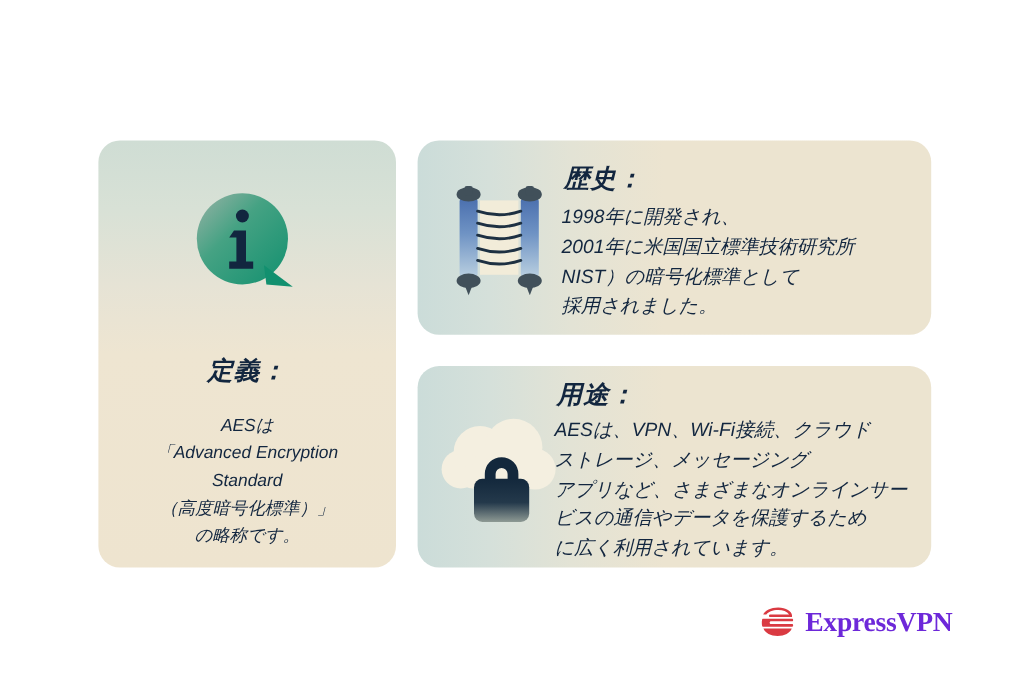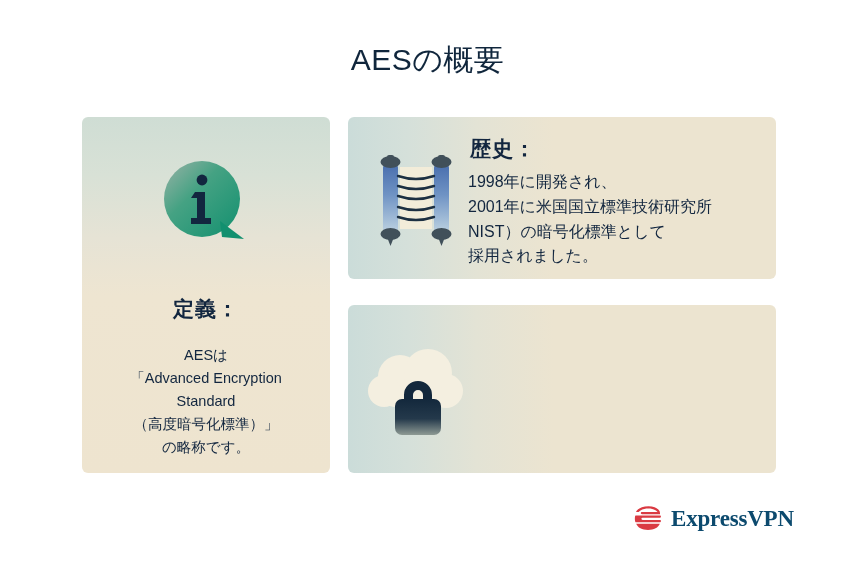--- a/index.html
+++ b/index.html
@@ -33,22 +33,23 @@
     font-size: 30px;
     font-weight: 400;
     letter-spacing: 0.5px;
     color: #10263c;
     white-space: nowrap;
   }
 
   
   .card {
     position: absolute;
-    border-radius: 6px;
+    border-radius: 18px;
     overflow: hidden;
+    font-style: italic;
   }
 
   
   .card-definition {
     left: 82px;
     top: 117px;
     width: 248px;
     height: 356px;
     background: linear-gradient(to bottom,
                  #cfddd4 0%,
@@ -162,31 +163,30 @@
     top: 503px;
     display: flex;
     align-items: center;
     gap: 8px;
   }
   .logo-mark { width: 30px; height: 30px; display: block; }
   .logo-text {
     font-family: "Liberation Serif", "DejaVu Serif", serif;
     font-size: 23px;
     font-weight: bold;
-    color: #0c4a6e;
+    color: #6d28d9;
     letter-spacing: -0.2px;
     line-height: 1;
   }
 </style>
 </head>
 <body>
 
 <div class="page">
 
-  <div class="page-title">AESの概要</div>
 
   <div class="card card-definition">
 
     <div class="def-icon-wrap">
       <svg viewBox="0 0 96 96" width="96" height="96" aria-hidden="true">
         <defs>
           <linearGradient id="bubbleGrad" x1="0" y1="0" x2="1" y2="1">
             <stop offset="0%" stop-color="#9ab3a7"></stop>
             <stop offset="40%" stop-color="#45a283"></stop>
             <stop offset="100%" stop-color="#12906f"></stop>
@@ -276,20 +276,28 @@
             <circle cx="82" cy="44" r="17"></circle>
             <rect x="20" y="40" width="66" height="20" rx="10"></rect>
           </g>
 
           <path d="M40 48 a14 14 0 0 1 28 0 v8 h-9 v-8 a5 5 0 0 0 -10 0 v8 h-9 z" fill="#13283c"></path>
 
           <rect x="31" y="52" width="46" height="36" rx="7" fill="url(#lockGrad)"></rect>
         </svg>
       </div>
 
+      <div class="row-text usage-text">
+        <p class="row-heading">用途：</p>
+        <p class="row-body">AESは、VPN、Wi-Fi接続、クラウド
+ストレージ、メッセージング
+アプリなど、さまざまなオンラインサー
+ビスの通信やデータを保護するため
+に広く利用されています。</p>
+      </div>
 
     </div>
   </div>
 
   <div class="logo">
     <svg class="logo-mark" viewBox="0 0 30 30" aria-hidden="true">
       <path d="M15.5 3.2 C22 3.2 27 6.4 27 10.0 L27 11.2 L9.0 11.2
                C7.4 11.2 7.4 9.0 9.0 9.0 L24.6 9.0
                C22.8 6.6 19.4 5.4 15.5 5.4 C10.6 5.4 7.2 7.0 5.6 9.0
                L3.0 9.0 C4.6 5.6 9.2 3.2 15.5 3.2 Z" fill="#da3a42"></path>

